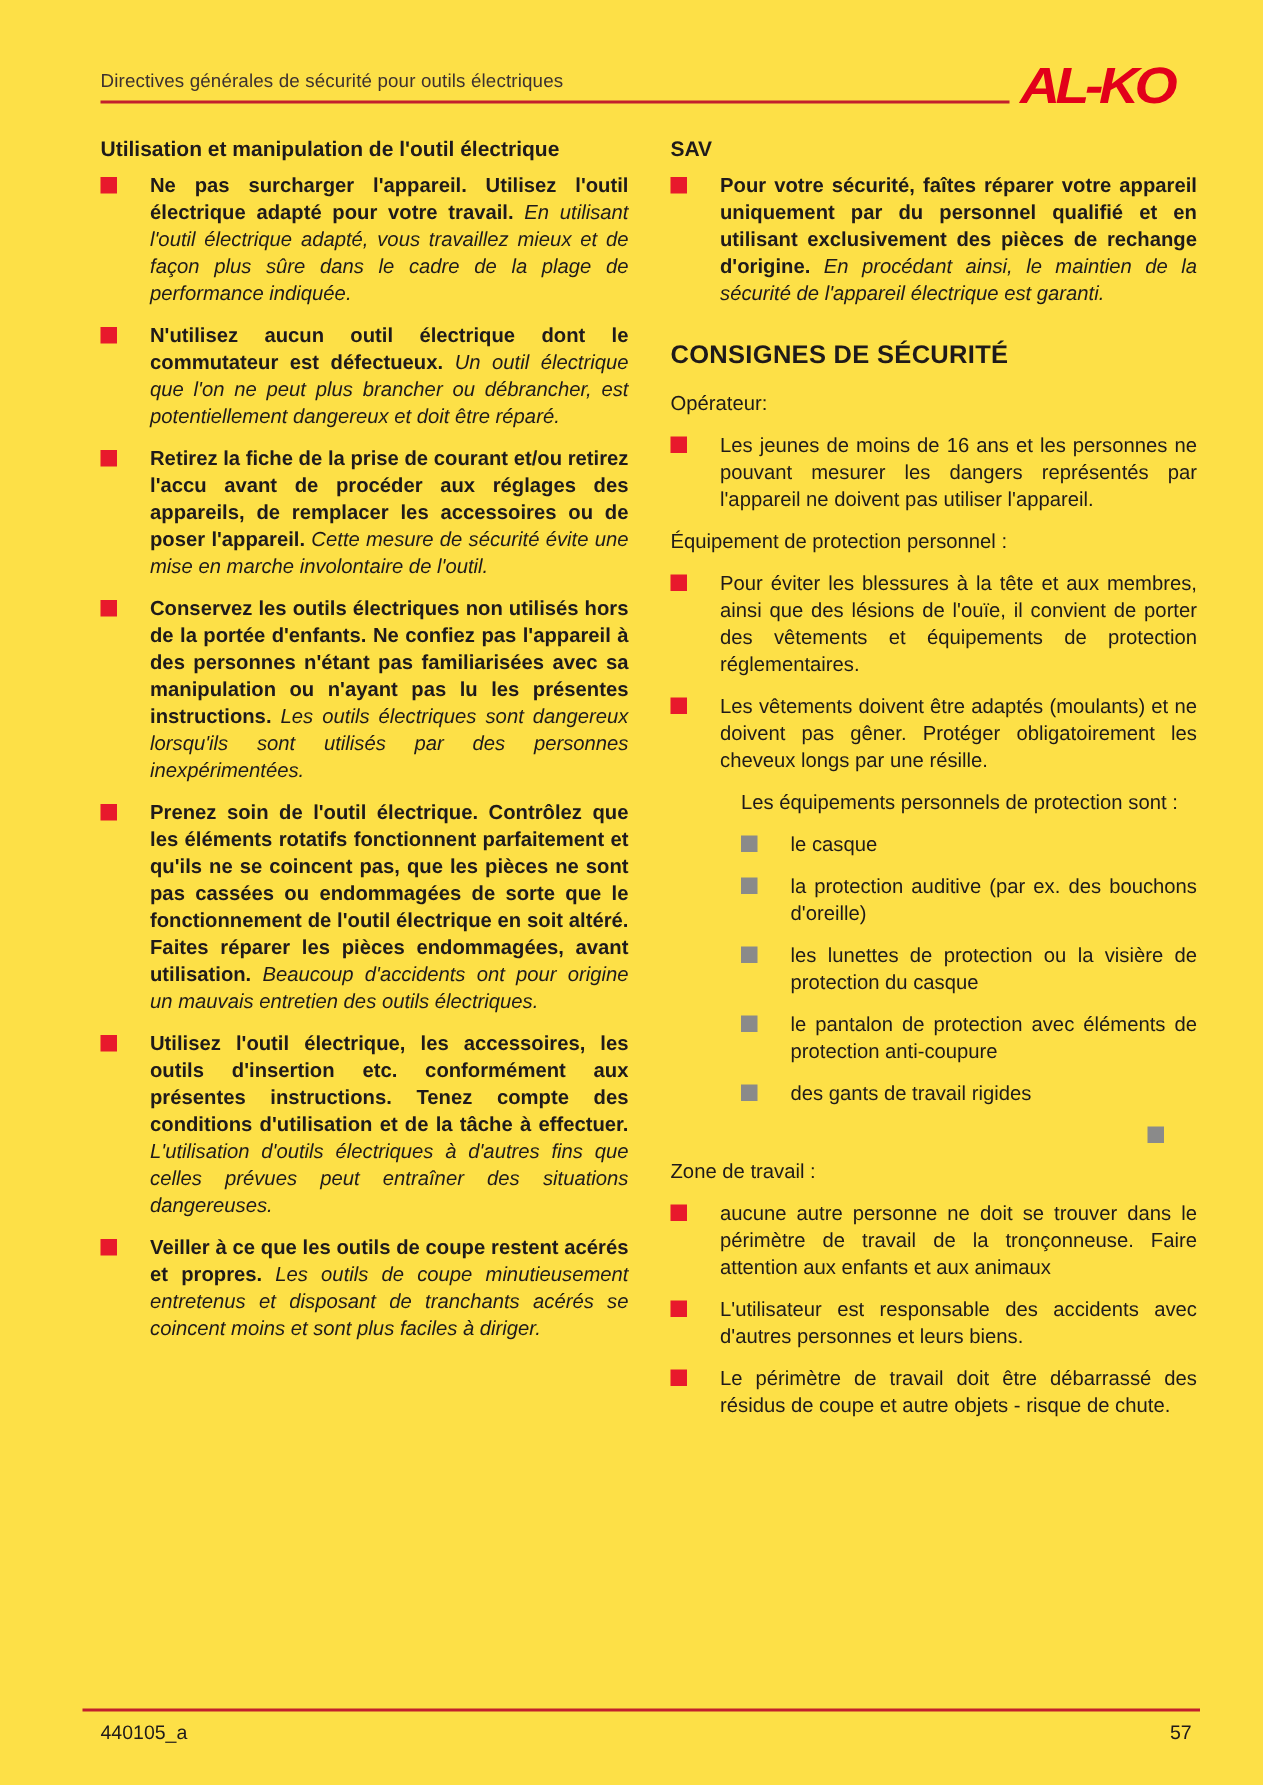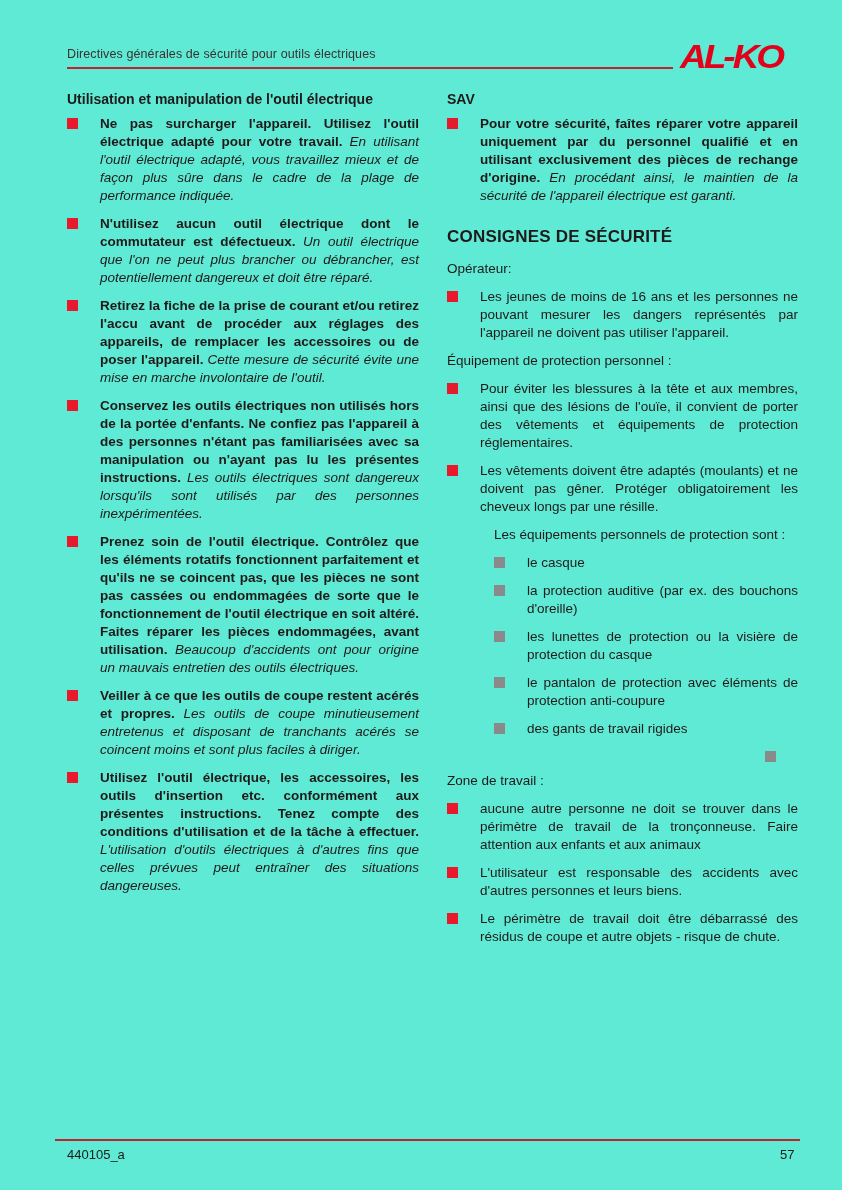--- a/index.html
+++ b/index.html
@@ -3,21 +3,21 @@
 <meta charset="utf-8">
 <style>
   * { margin:0; padding:0; box-sizing:border-box; }
   html,body { width:842px; height:1190px; }
   body {
     background:#ffffff;
     font-family:"Liberation Sans", sans-serif;
     color:#1f1a1a;
     position:relative;
   }
-  .page { position:absolute; inset:0; background:#5eead4; overflow:hidden;text-decoration:underline; }
+  .page { position:absolute; inset:0; background:#fde047; overflow:hidden;text-decoration:underline; }
 
   
   .header-title { position:absolute; left:67px; top:47px; font-size:12.5px; color:#3c3030; letter-spacing:.1px; }
   .header-rule  { position:absolute; left:67px; top:67px; width:606px; height:2px; background:#c2202d; }
   .logo {
     position:absolute; left:680px; top:38px; width:118px; height:38px;
     font-size:37px; font-weight:bold; font-style:italic;
     color:#e2001a; letter-spacing:-3px;
     transform:scaleY(.92); transform-origin:top left;
     white-space:nowrap;
@@ -77,25 +77,25 @@
     <div class="bullet">
       <span class="sq"></span>
       <p><span class="b">Conservez les outils électriques non utilisés hors de la portée d'enfants. Ne confiez pas l'appareil à des personnes n'étant pas familiarisées avec sa manipulation ou n'ayant pas lu les présentes instructions.</span> <span class="i">Les outils électriques sont dangereux lorsqu'ils sont utilisés par des personnes inexpérimentées.</span></p>
     </div>
     <div class="bullet">
       <span class="sq"></span>
       <p><span class="b">Prenez soin de l'outil électrique. Contrôlez que les éléments rotatifs fonctionnent parfaitement et qu'ils ne se coincent pas, que les pièces ne sont pas cassées ou endommagées de sorte que le fonctionnement de l'outil électrique en soit altéré. Faites réparer les pièces endommagées, avant utilisation.</span> <span class="i">Beaucoup d'accidents ont pour origine un mauvais entretien des outils électriques.</span></p>
     </div>
     <div class="bullet">
       <span class="sq"></span>
-      <p><span class="b">Veiller à ce que les outils de coupe restent acérés et propres.</span> <span class="i">Les outils de coupe minutieusement entretenus et disposant de tranchants acérés se coincent moins et sont plus faciles à diriger.</span></p>
+      <p><span class="b">Utilisez l'outil électrique, les accessoires, les outils d'insertion etc. conformément aux présentes instructions. Tenez compte des conditions d'utilisation et de la tâche à effectuer.</span> <span class="i">L'utilisation d'outils électriques à d'autres fins que celles prévues peut entraîner des situations dangereuses.</span></p>
     </div>
     <div class="bullet">
       <span class="sq"></span>
-      <p><span class="b">Utilisez l'outil électrique, les accessoires, les outils d'insertion etc. conformément aux présentes instructions. Tenez compte des conditions d'utilisation et de la tâche à effectuer.</span> <span class="i">L'utilisation d'outils électriques à d'autres fins que celles prévues peut entraîner des situations dangereuses.</span></p>
+      <p><span class="b">Veiller à ce que les outils de coupe restent acérés et propres.</span> <span class="i">Les outils de coupe minutieusement entretenus et disposant de tranchants acérés se coincent moins et sont plus faciles à diriger.</span></p>
     </div>
   </div>
 
   <div class="col col-right">
     <div class="col-heading">SAV</div>
 
     <div class="bullet">
       <span class="sq"></span>
       <p><span class="b">Pour votre sécurité, faîtes réparer votre appareil uniquement par du personnel qualifié et en utilisant exclusivement des pièces de rechange d'origine.</span> <span class="i">En procédant ainsi, le maintien de la sécurité de l'appareil électrique est garanti.</span></p>
     </div>

